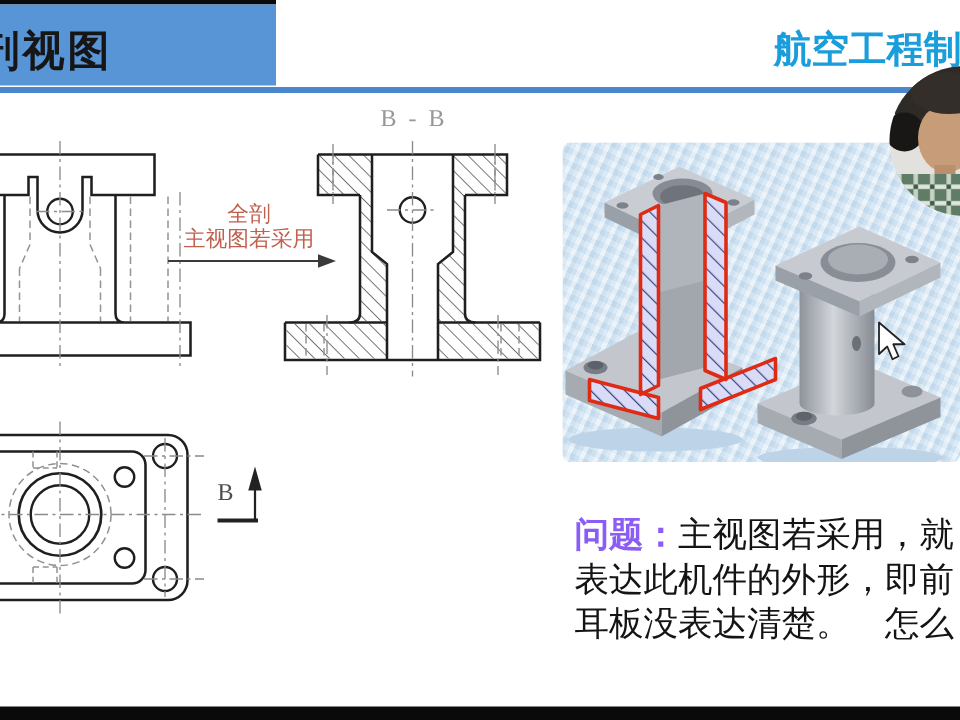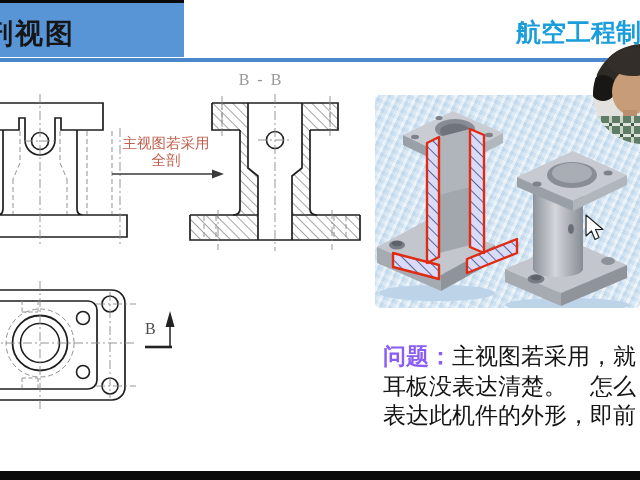--- a/index.html
+++ b/index.html
@@ -10,21 +10,21 @@
   .title-box{position:absolute;left:0;top:3px;width:184px;height:54px;background:#5795d7;overflow:hidden;}
   .title-text{position:absolute;left:-15px;top:12px;font-size:28px;font-weight:bold;color:#161616;
               letter-spacing:2px;white-space:nowrap;}
   .underline{position:absolute;left:0;top:58px;width:640px;height:4px;background:#4b87cc;}
   .brand{position:absolute;left:516px;top:16px;width:130px;font-size:25px;font-weight:bold;color:#1a9ddb;
          white-space:nowrap;}
   
   .drawings{position:absolute;left:0;top:62px;}
   .annotation{position:absolute;left:113px;top:135px;width:106px;text-align:center;
               color:#c0604e;font-size:14.5px;line-height:17px;font-family:"Liberation Serif",serif;}
-  .bb-label{position:absolute;left:230px;top:71px;width:62px;text-align:center;color:#979797;
+  .bb-label{position:absolute;left:245px;top:71px;width:62px;text-align:center;color:#979797;
             font-size:16px;font-family:"Liberation Serif",serif;letter-spacing:2px;white-space:nowrap;}
   .b-label{position:absolute;left:145px;top:320px;color:#4e4e4e;font-size:16px;
            font-family:"Liberation Serif",serif;}
   
   .panel{position:absolute;left:375px;top:95px;width:265px;height:213px;border-radius:5px;
          background-color:#cfe2f1;
          background-image:
            repeating-linear-gradient(115deg, rgba(255,255,255,0.45) 0 3px, rgba(176,203,228,0.28) 3px 6px, rgba(214,231,245,0.35) 6px 9px),
            repeating-linear-gradient(25deg, rgba(255,255,255,0.30) 0 4px, rgba(182,208,232,0.22) 4px 8px);
          overflow:hidden;}
@@ -101,22 +101,22 @@
       <polygon points="170,311 165.5,327 174.5,327" fill="#222"></polygon>
     </g>
 
     <g>
       <path d="M112,174 L214,174" stroke="#3a3a3a" stroke-width="1.4"></path>
       <polygon points="224,174 212,169.5 212,178.5" fill="#3a3a3a"></polygon>
     </g>
   </svg>
 
   <div class="annotation">
+    <div>全剖</div>
     <div>主视图若采用</div>
-    <div>全剖</div>
   </div>
   <div class="bb-label">B - B</div>
   <div class="b-label">B</div>
 
   <div class="panel">
     <svg width="265" height="213" viewBox="0 0 265 213">
       <defs>
         <pattern id="h3d" width="8" height="8" patternUnits="userSpaceOnUse" patternTransform="rotate(-45)">
           <rect width="8" height="8" fill="#d9dbf7"></rect>
           <line x1="0" y1="0" x2="0" y2="8" stroke="#37477e" stroke-width="1.6"></line>
@@ -201,18 +201,18 @@
       <circle cx="20" cy="46" r="13" fill="#191715"></circle>
       <ellipse cx="48" cy="50" rx="19" ry="23" fill="#c79c78"></ellipse>
       <ellipse cx="50" cy="20" rx="26" ry="14" fill="#332e29"></ellipse>
       <rect x="40" y="68" width="14" height="10" fill="#b98f6d"></rect>
       <rect x="12" y="74" width="45" height="30" fill="url(#plaid)"></rect>
     </g>
   </svg>
 
   <div class="question">
     <div class="q-line"><span class="q-prefix">问题：</span><span>主视图若采用，就</span></div>
+    <div class="q-line">表达此机件的外形，即前</div>
     <div class="q-line">耳板没表达清楚。　怎么</div>
-    <div class="q-line">表达此机件的外形，即前</div>
   </div>
 
   <div class="bottom-bar"></div>
 </div>
 
 </body></html>

